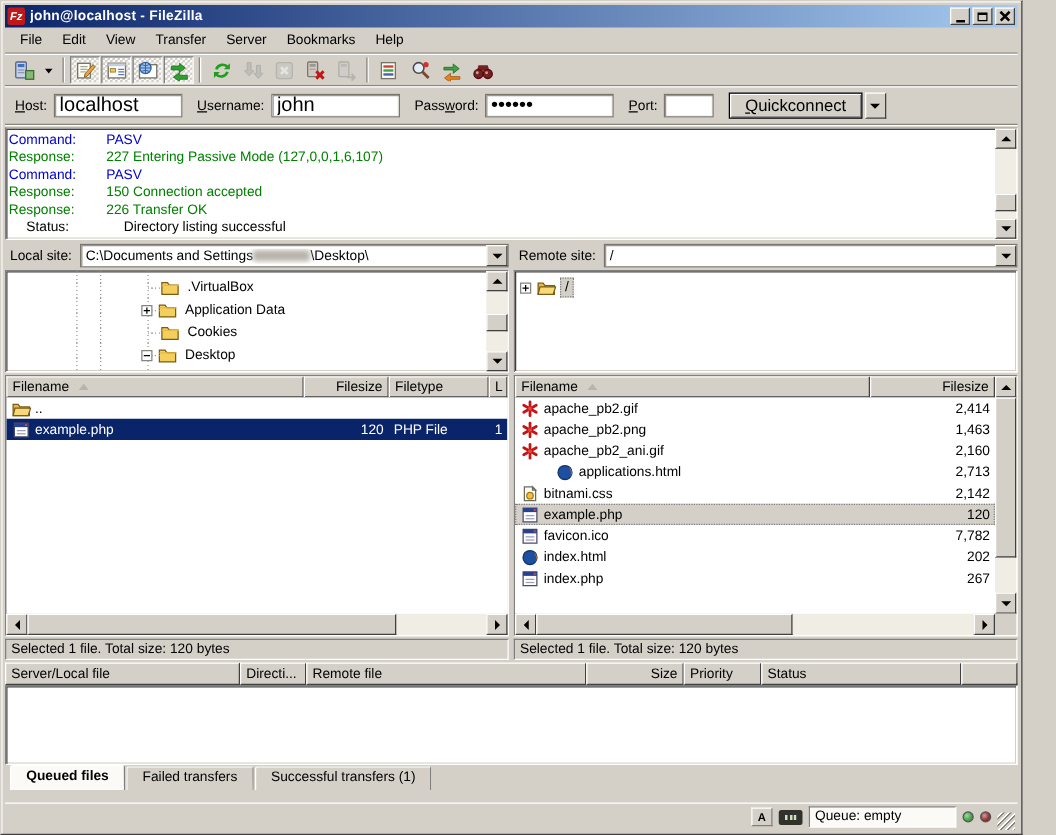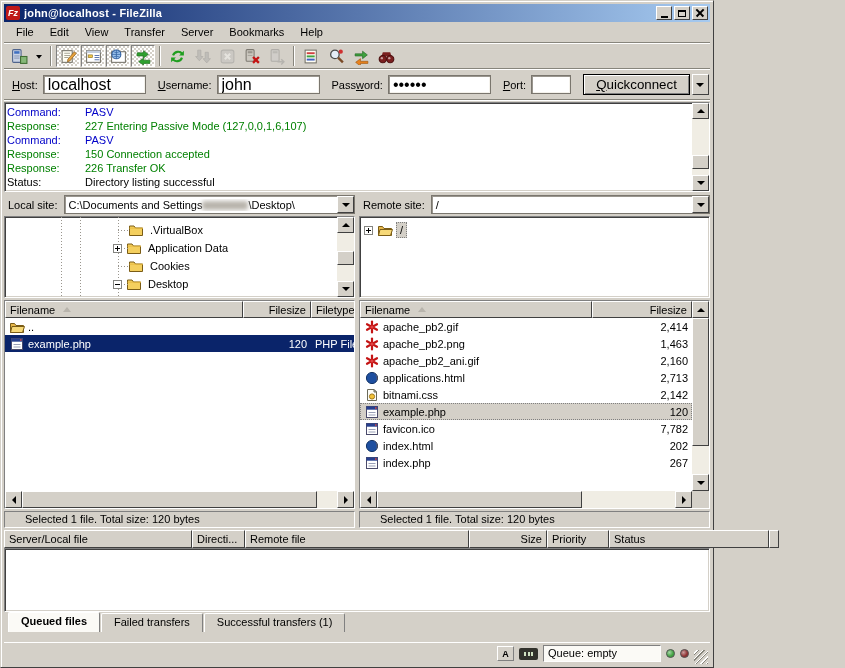--- a/index.html
+++ b/index.html
@@ -1,18 +1,18 @@
 <!DOCTYPE html>
 <html><head>
 <meta charset="utf-8">
 <style>
   * { box-sizing: border-box; margin: 0; padding: 0; }
   html,body { width:845px; height:668px; }
   body { font-family:"Liberation Sans", sans-serif; font-size:11px; color:#000; background:#d4d0c8; }
-  .window { width:714px; height:668px; background:#d4d0c8; border:1px solid #404040;
+  .window { width:818px; height:668px; background:#d4d0c8; border:1px solid #404040;
             border-top-color:#d4d0c8; border-left-color:#d4d0c8; padding:3px;
             box-shadow: inset 1px 1px 0 #fff; display:flex; flex-direction:column; position:relative; }
 
   
   .titlebar { height:18px; background:linear-gradient(90deg,#0a246a,#a6caf0); display:flex; align-items:center; padding:0 2px; flex:0 0 auto; }
   .app-icon { width:14px; height:14px; background:#bf1818; color:#fff; font-weight:bold; font-style:italic; font-size:9px;
               display:flex; align-items:center; justify-content:center; border-radius:2px; margin-right:4px; }
   .title-text { color:#fff; font-weight:bold; font-size:11px; letter-spacing:.2px; flex:1; white-space:nowrap; overflow:hidden; }
   .win-btns { display:flex; gap:2px; }
   .win-btn { width:16px; height:14px; background:#d4d0c8; border:1px solid; border-color:#fff #404040 #404040 #fff;
@@ -112,21 +112,21 @@
                  border-bottom:5px solid #b8b4ac; margin-left:8px; }
   .list-rows { flex:1; background:#fff; overflow:hidden; }
   .lrow { height:17px; display:flex; align-items:center; white-space:nowrap; }
   .lrow .cell { padding:0 4px; overflow:hidden; display:flex; align-items:center; height:17px; }
   .lrow.sel-focus { background:#0a246a; color:#fff; }
   .lrow.sel-blur { background:#d4d0c8; outline:1px dotted #808080; outline-offset:-1px; }
   .name-cell .fi { margin-right:3px; }
   .r { justify-content:flex-end; }
   .hsb-corner { width:17px; background:#d4d0c8; flex:0 0 auto; }
 
-  .panestatus { height:17px; margin-top:2px; padding:1px 20px; background:#d4d0c8; border:1px solid;
+  .panestatus { height:17px; margin-top:2px; padding:1px 4px; background:#d4d0c8; border:1px solid;
                 border-color:#808080 #fff #fff #808080; white-space:nowrap; overflow:hidden; flex:0 0 auto; }
 
   
   .queuepanel { margin-top:3px; flex:0 0 auto; display:flex; flex-direction:column; }
   .queue-header { height:18px; display:flex; flex:0 0 auto; }
   .queue-body { height:64px; flex:0 0 auto; }
   .tabs { height:20px; display:flex; align-items:flex-end; padding-left:4px; gap:1px; flex:0 0 auto; }
   .tab { height:19px; padding:2px 12px 3px; background:#d4d0c8; border:1px solid; border-color:#fff #808080 #808080 #fff;
          border-bottom:none; border-radius:2px 2px 0 0; white-space:nowrap; }
   .tab.active { background:#fbfaf6; font-weight:bold; height:20px; }
@@ -350,21 +350,21 @@
         </div>
         <div class="log-line">
           <span class="log-label" style="color: rgb(0, 128, 0);">Response:</span>
           <span style="color: rgb(0, 128, 0);">150 Connection accepted</span>
         </div>
         <div class="log-line">
           <span class="log-label" style="color: rgb(0, 128, 0);">Response:</span>
           <span style="color: rgb(0, 128, 0);">226 Transfer OK</span>
         </div>
         <div class="log-line">
-          <span class="log-label" style="color: rgb(0, 0, 0);">Status:</span>
+          <span class="log-label" style="color: rgb(0, 0, 0); margin-left: 14px;">Status:</span>
           <span style="color: rgb(0, 0, 0);">Directory listing successful</span>
         </div>
       </div>
     <div class="vsb" id="log-vsb">
         <div class="sb-btn small">
           <i class="arr-up"></i>
         </div>
         <div style="flex: 1 1 0%; position: relative;">
           <div class="sb-thumb" style="left: 0px; right: 0px; top: 36px; height: 14px;"></div>
         </div>
@@ -600,21 +600,21 @@
                           <path d="M12 4.2 L2 9.8"></path>
                         </g>
                         <circle cx="7" cy="7" r="1.6" fill="#e24444"></circle>
                       </svg>
                     </span>
                     <span>apache_pb2_ani.gif</span>
                   </span>
                   <span class="cell r" style="width: 100px; flex: 0 0 auto;">2,160</span>
                 </div>
                 <div class="lrow">
-                  <span class="cell name-cell" style="flex: 1 1 0%;">
+                  <span class="cell name-cell" style="flex: 1 1 0%; margin-left: 28px;">
                     <span class="fi">
                       <svg viewBox="0 0 14 14">
                         <circle cx="7" cy="7" r="5.6" fill="#1e4fa0" stroke="#123468"></circle>
                         <path d="M7 1.6 a5.4 5.4 0 0 1 5.4 5.4 a5.4 5.4 0 0 1 -1.6 3.8 a6.5 6.5 0 0 0 -0.8 -8.2 a5 5 0 0 0 -3 -1 z" fill="#e8821e"></path>
                       </svg>
                     </span>
                     <span>applications.html</span>
                   </span>
                   <span class="cell r" style="width: 100px; flex: 0 0 auto;">2,713</span>
                 </div>

